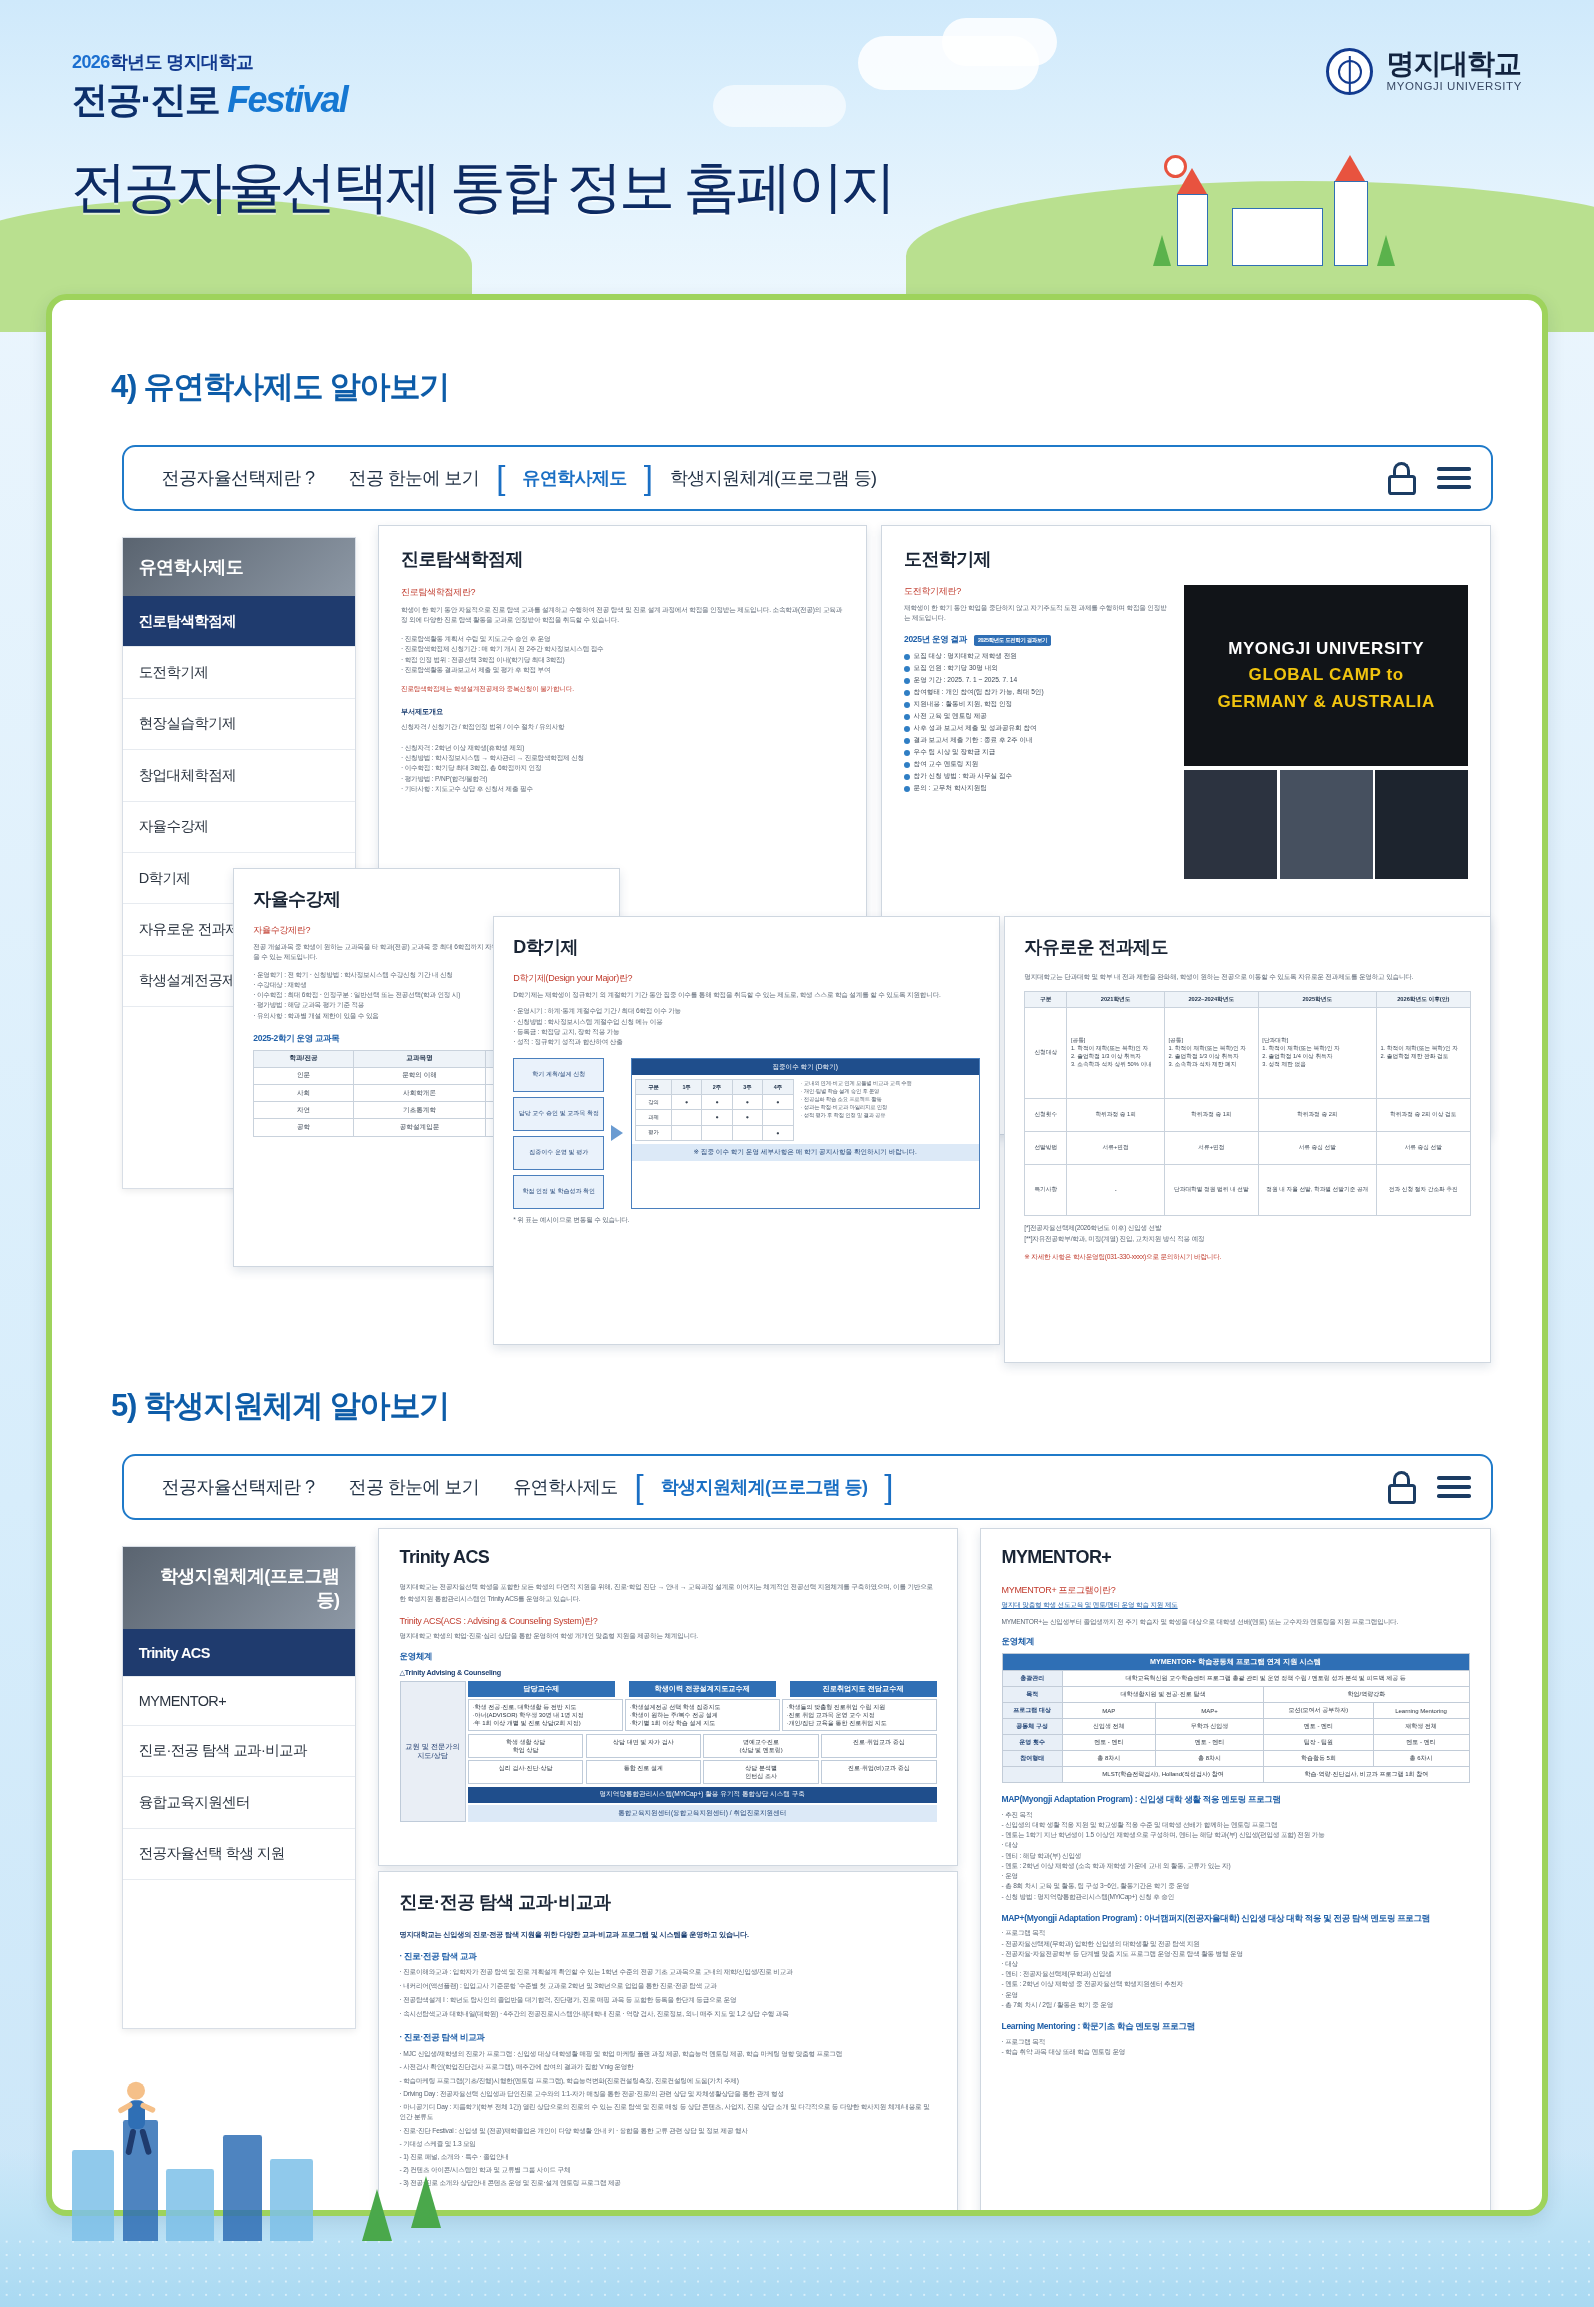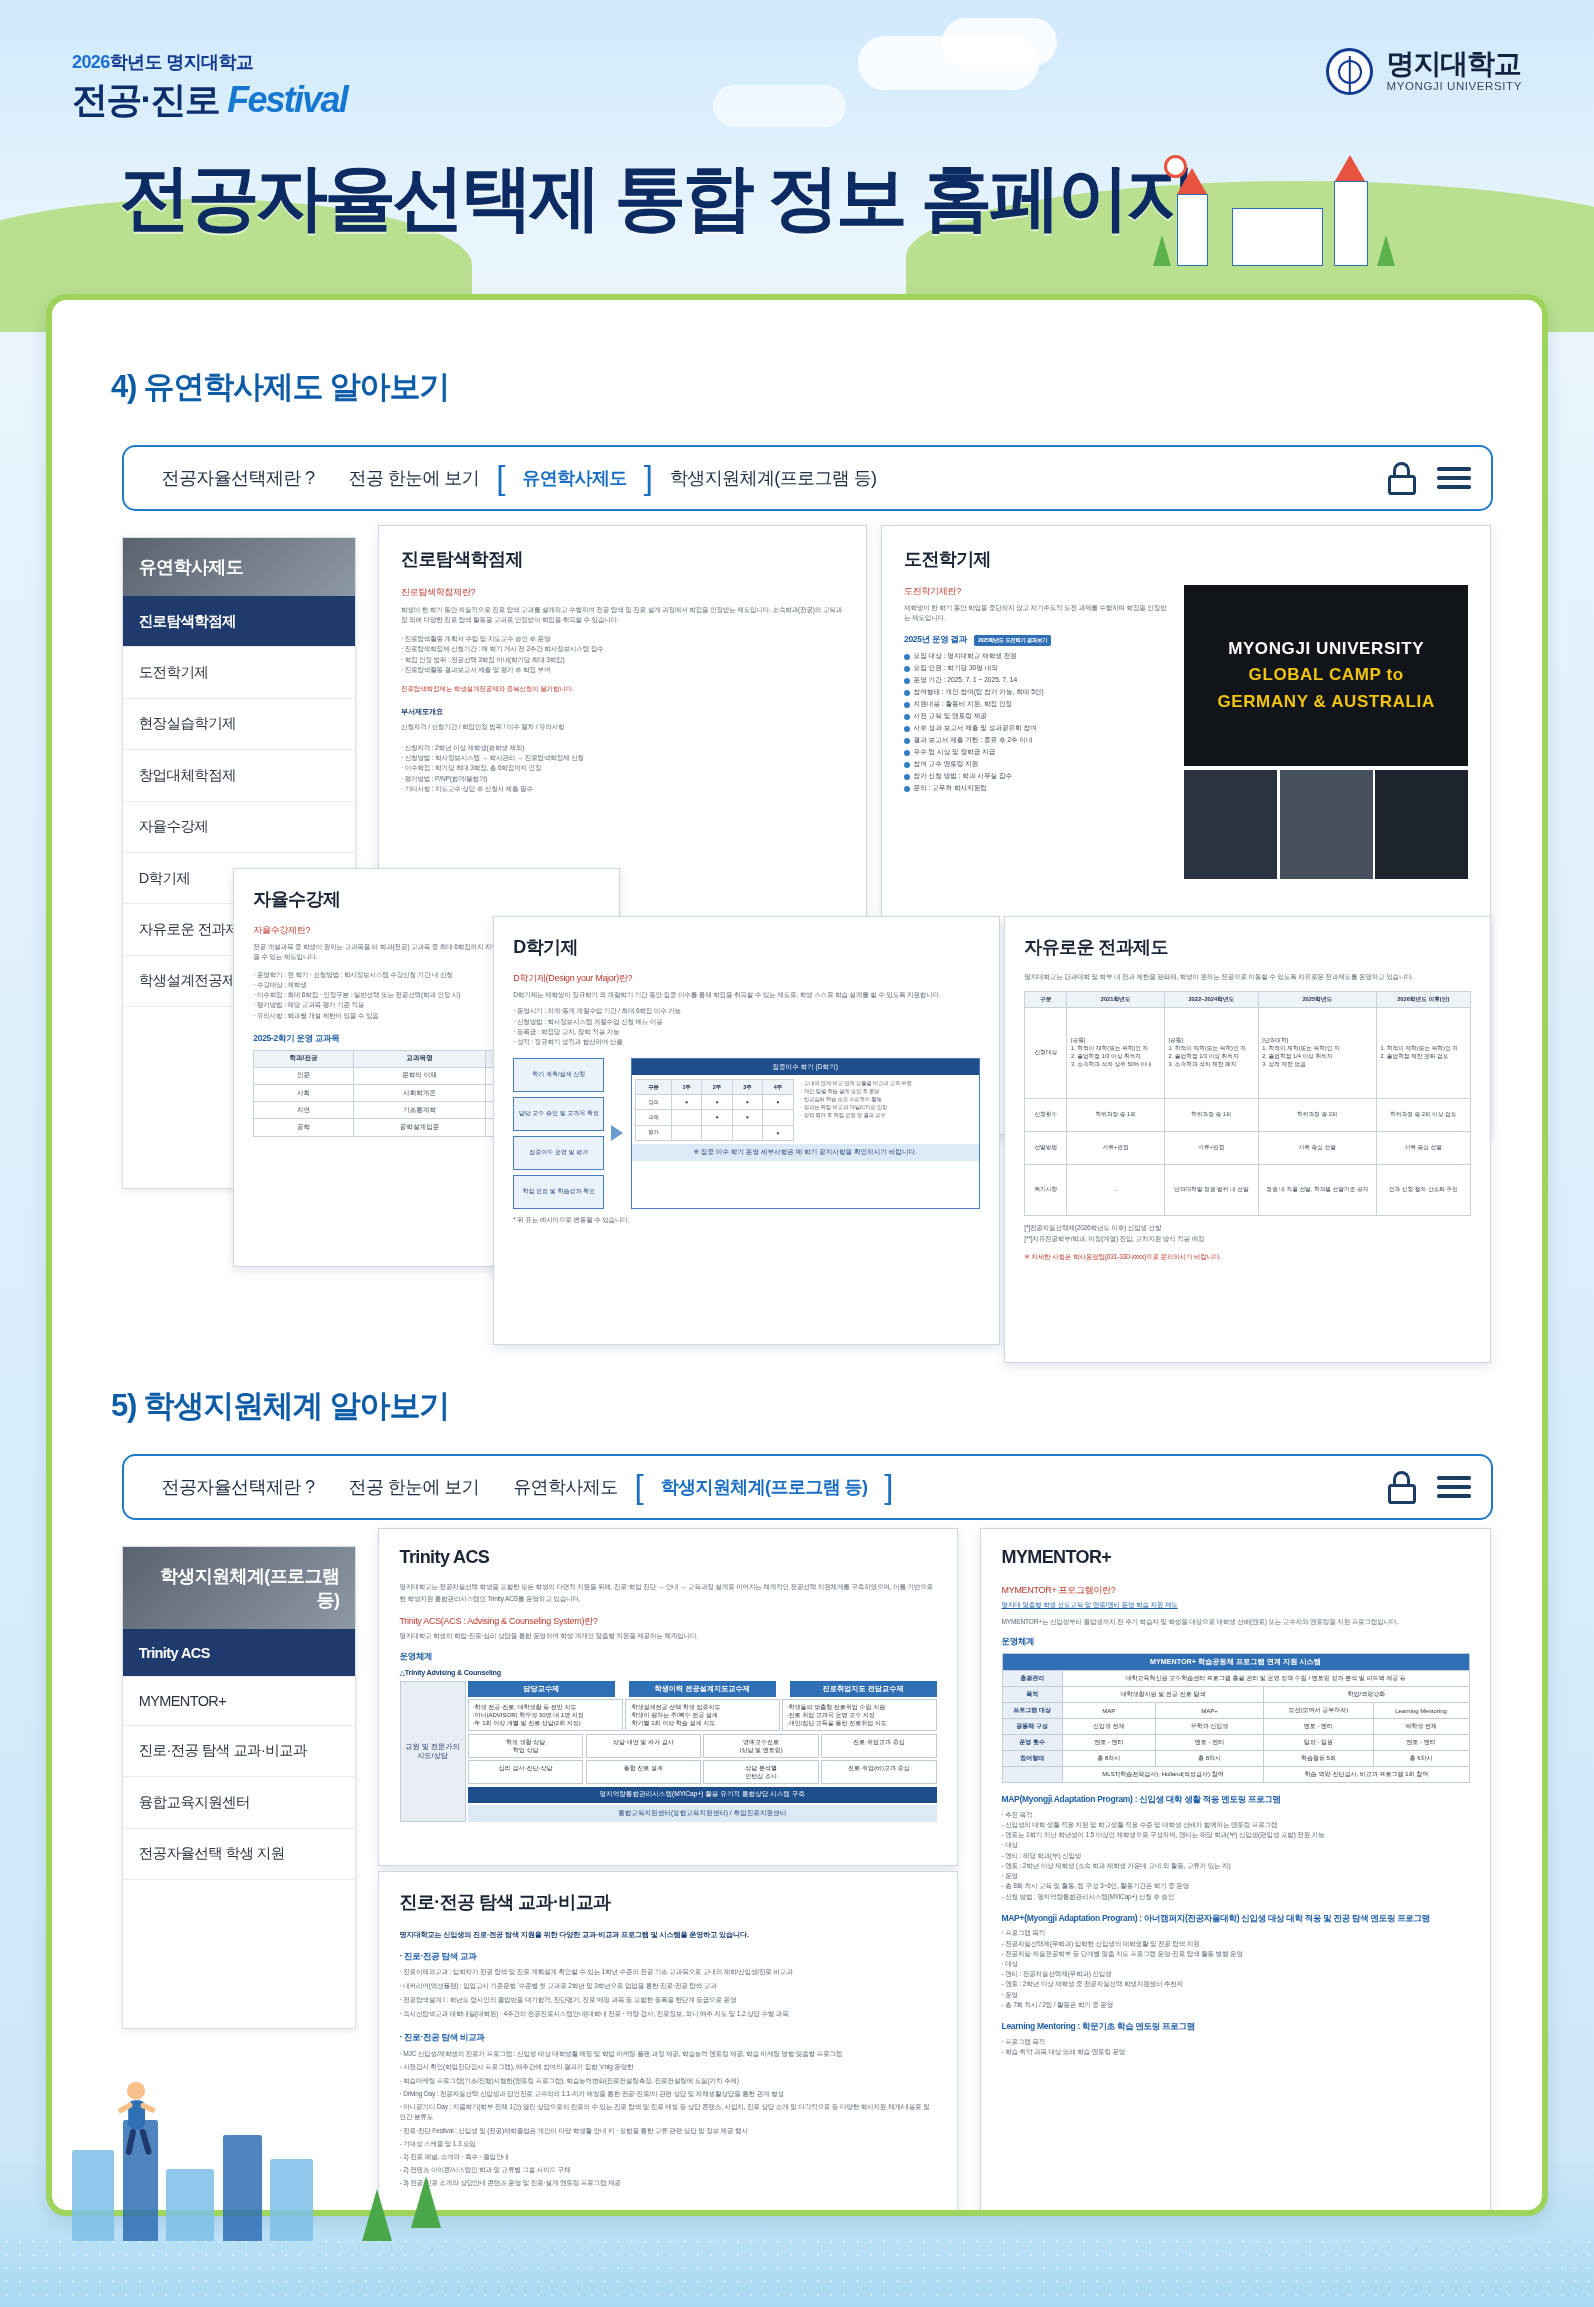--- a/index.html
+++ b/index.html
@@ -44,23 +44,22 @@
     font-size:18px; font-weight:bold; color:#123a8f; letter-spacing:-0.6px;
   }
   .brand-badge .year { color:#1b6fd0; }
   .brand-title {
     position:absolute; left:72px; top:76px;
     font-size:36px; font-weight:bold; color:#0c2f6b; letter-spacing:-1.8px;
   }
   .brand-title .fest { color:#1577d2; font-style:italic; }
   .main-title {
     position:absolute; left:71px; top:150px;
-    font-size:72px; font-weight:bold; color:#0d2b63; letter-spacing:-3.6px;
+    font-size:56px; font-weight:normal; color:#0d2b63; letter-spacing:-3.6px;
     text-shadow: 0 1.8px 0 rgba(255,255,255,.6);
-    margin-left: 48px;
   }
   .univ-logo {
     position:absolute; right:72px; top:48px;
     display:flex; align-items:flex-start; gap:13.3px;
   }
   .univ-mark {
     width:47px; height:47px; border-radius:50%;
     border:3px solid #123a8f; position:relative; background:#fff;
   }
   .univ-mark::before{

